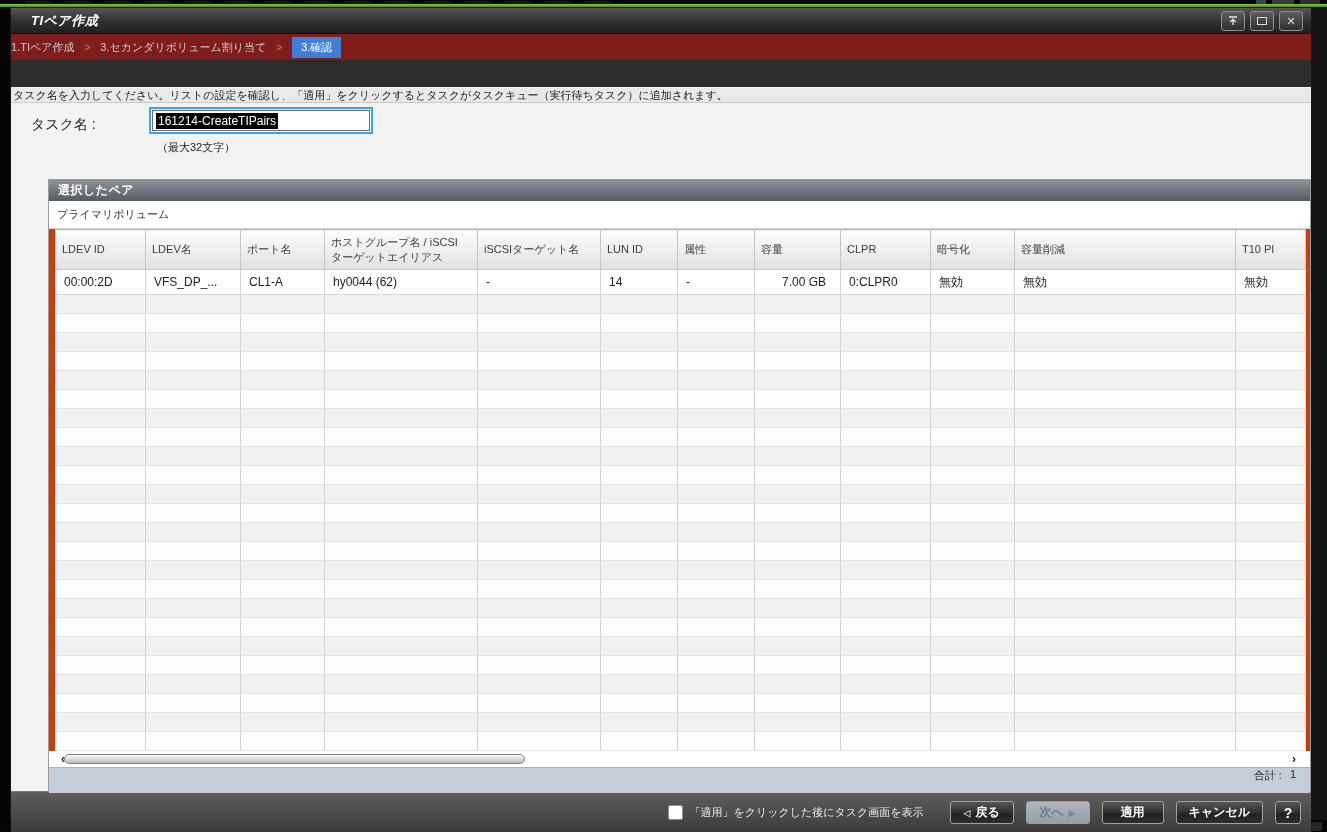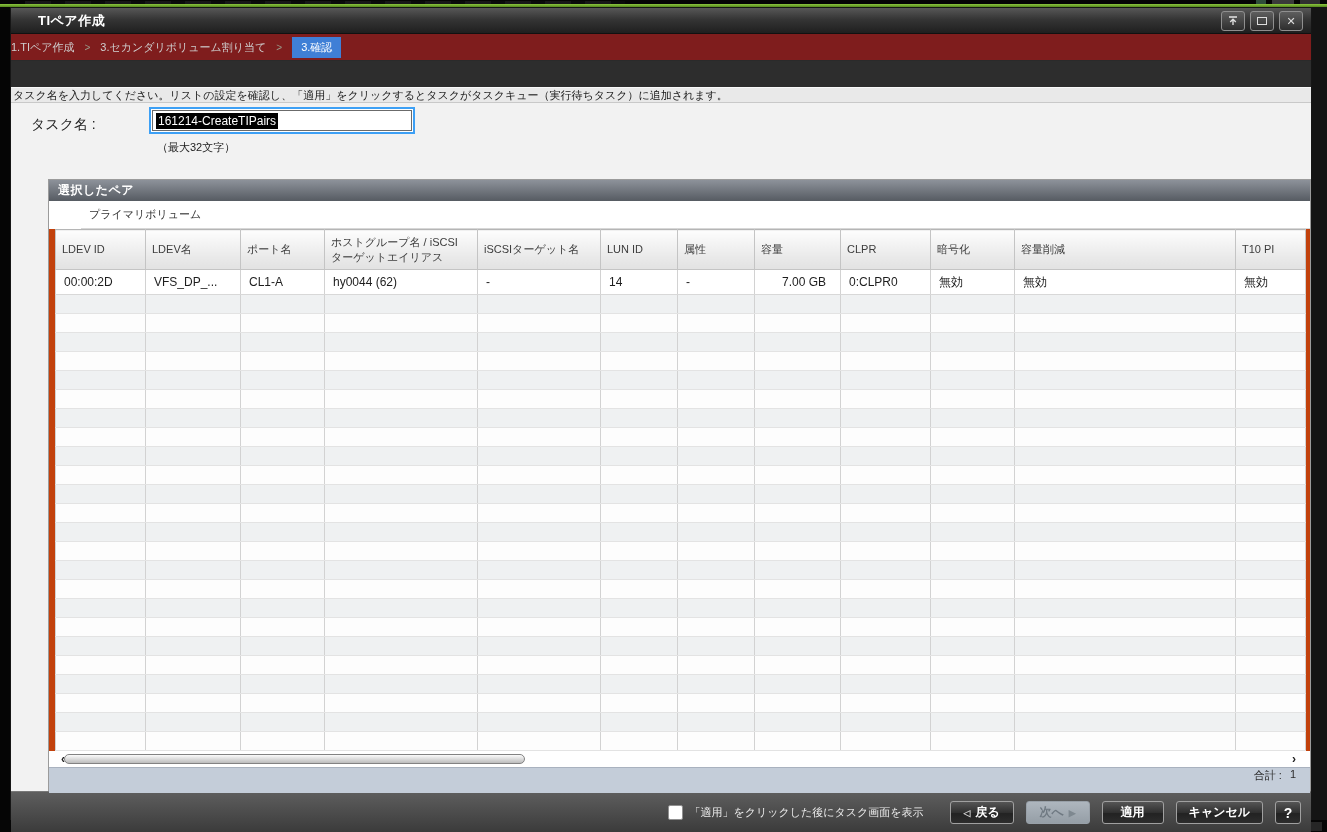--- a/index.html
+++ b/index.html
@@ -19,21 +19,21 @@
   .bg-right-strip { position:absolute; left:1312px; top:7px; width:15px; height:813px; background:#141414; }
   .bg-ghost-row { position:absolute; opacity:.45; background:repeating-linear-gradient(90deg,#2e2e2e 0 26px,#101010 26px 40px); }
 
   
   .dialog { position:absolute; left:10px; top:7px; width:1302px; height:813px;
     border:1px solid #161616; background:#f2f2f2; }
 
   .titlebar { position:relative; height:26px;
     background:linear-gradient(#575757,#353535 45%,#1f1f1f);
     border-bottom:1px solid #111; display:flex; align-items:center; }
-  .titlebar .title { color:#fff; font-size:13px; font-weight:bold; padding-left:27px; letter-spacing:.5px; }
+  .titlebar .title { color:#fff; font-size:13px; font-weight:bold; padding-left:20px; letter-spacing:.5px;font-style:italic; }
   .win-btns { position:absolute; right:8px; top:3px; display:flex; gap:5px; }
   .win-btn { width:24px; height:20px; border:1px solid #8f8f8f; border-radius:3px;
     background:linear-gradient(#5e5e5e,#2e2e2e); color:#ddd; font-size:11px;
     display:flex; align-items:center; justify-content:center; cursor:pointer; }
   .icon-maximize-box { width:10px; height:8px; border:1px solid #ddd; }
 
   .breadcrumb { height:27px; background:#7f1d1d; border-bottom:1px solid #2a2a2a;
     display:flex; align-items:center; font-size:11px; color:#cfcfcf; }
   .crumb { margin-right:10px; }
   .crumb-sep { margin-right:10px; color:#9a9a8a; font-size:10px; }
@@ -41,35 +41,35 @@
 
   .dlg-gap { height:26px; background:#2d2d2d; }
 
   .instruction { height:16px; background:#e9e9e9; border-top:1px solid #f8f8f8;
     border-bottom:1px solid #c9c9c9; font-size:11px; color:#1a1a1a;
     display:flex; align-items:center; padding-left:2px; }
 
   .content { position:relative; height:688px; background:#f2f2f2; }
 
   .task-label { position:absolute; left:20px; top:13px; font-size:14px; color:#222; }
-  .task-input-wrap { position:absolute; left:138px; top:4px; width:266px; height:27px;
+  .task-input-wrap { position:absolute; left:138px; top:4px; width:224px; height:27px;
     border:2px solid #3da0f5; background:#fff; padding:1px; }
   .task-input { width:100%; height:100%; border:1px solid #6b6b6b; background:#fff;
     display:flex; align-items:center; padding-left:3px; }
   .selected-text { background:#000; color:#fff; font-size:12px; padding:1px 2px; white-space:nowrap; }
   .task-hint { position:absolute; left:146px; top:37px; font-size:11px; color:#222; }
 
   
   .panel { position:absolute; left:37px; top:76px; width:1263px; height:612px;
     border:1px solid #9b9b9b; background:#fff; }
   .panel-header { height:21px; background:linear-gradient(#8d929a,#565b62);
     color:#fff; font-size:12px; font-weight:bold; display:flex; align-items:center;
     padding-left:9px; letter-spacing:.5px; }
   .panel-sub { height:28px; background:#fff; border-bottom:1px solid #d7d7d7;
-    font-size:11px; color:#333; display:flex; align-items:center; padding-left:8px;margin-left:32px; }
+    font-size:11px; color:#333; display:flex; align-items:center; padding-left:8px; }
   .table-zone { background:#c2410c; padding:0 5px 0 6px; }
 
   table.pairs { border-collapse:collapse; table-layout:fixed; width:1250px; }
   table.pairs thead th {
     height:40px; background:linear-gradient(#fdfdfd,#e9e9e9 70%,#e2e2e2);
     border:1px solid #c4c4c4; border-top:1px solid #b5b5b5;
     font-size:11px; font-weight:normal; color:#3c3c3c; text-align:left;
     padding:2px 6px; vertical-align:middle; word-break:break-all; line-height:1.35;
   }
   table.pairs td { border-left:1px solid #d2d2d2; border-right:1px solid #d2d2d2;

